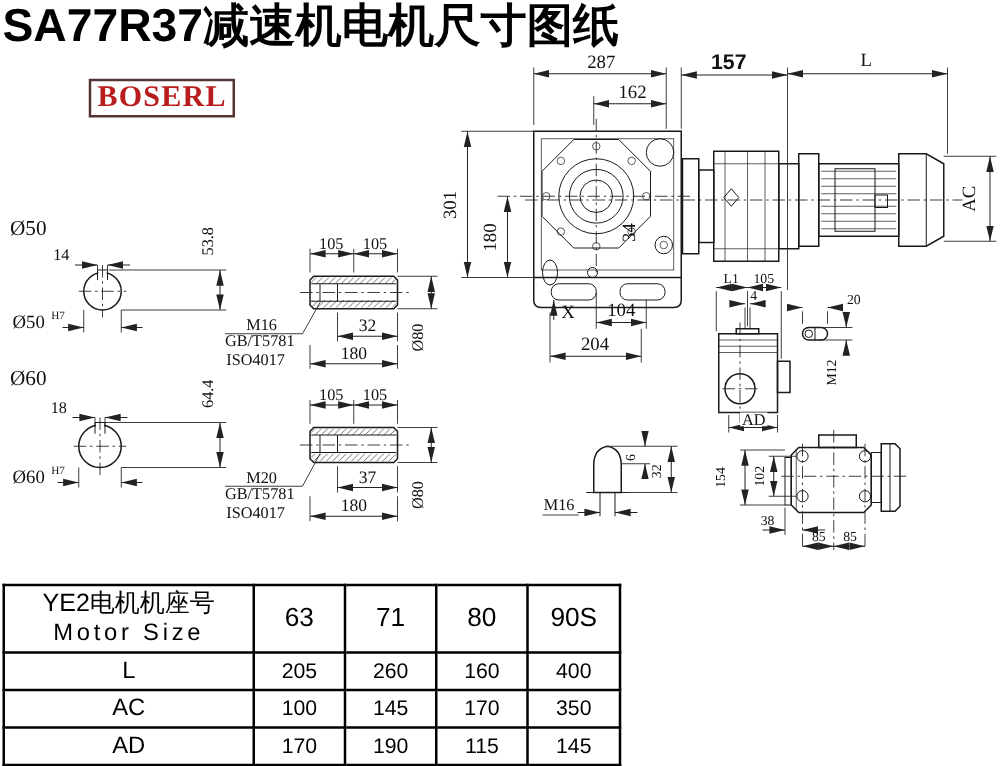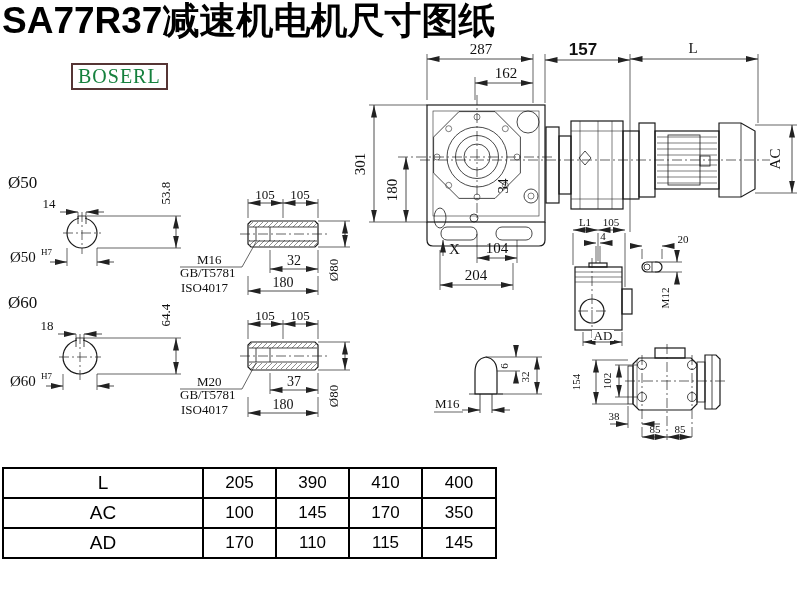--- a/index.html
+++ b/index.html
@@ -2,21 +2,21 @@
 <html><head>
 <meta charset="utf-8">
 <style>
   html,body{margin:0;padding:0;background:#fff;}
   .canvas{position:relative;width:800px;height:613px;background:#fff;overflow:hidden;
           font-family:"Liberation Sans",sans-serif;}
   .title{position:absolute;left:2px;top:-4px;font-size:37px;font-weight:bold;color:#000;
          letter-spacing:0px;white-space:nowrap;}
   .logo{position:absolute;left:71px;top:63px;border:2px solid #553434;background:#fefefe;
         padding:0 5px;box-shadow:inset 0 0 0 1px #fff;}
-  .logo span{color:#15803d;font-family:"Liberation Serif",serif;font-weight:normal;font-size:20px;letter-spacing:1px;}
+  .logo span{color:#b91c1c;font-family:"Liberation Serif",serif;font-weight:bold;font-size:24px;letter-spacing:1px;}
   svg{position:absolute;left:0;top:0;}
   .ol{stroke:#1a1a1a;stroke-width:1.2;fill:none;}
   .tl{stroke:#1a1a1a;stroke-width:.8;fill:none;}
   .thin{stroke:#2a2a2a;stroke-width:.6;fill:none;}
   .ext{stroke:#222;stroke-width:.7;fill:none;}
   .dl{stroke:#222;stroke-width:.8;fill:none;marker-start:url(#ar);marker-end:url(#ar);}
   .dle{stroke:#222;stroke-width:.8;fill:none;marker-end:url(#ar);}
   .cl{stroke:#222;stroke-width:.7;fill:none;stroke-dasharray:10 3 2 3;}
   .dt{font-family:"Liberation Serif",serif;font-size:13px;fill:#111;}
   .dt15{font-family:"Liberation Serif",serif;font-size:15px;fill:#111;}
@@ -370,37 +370,47 @@
 
   <table class="spec">
     <colgroup>
         <col style="width:200px">
         <col style="width:73px">
         <col style="width:73px">
         <col style="width:73px">
         <col style="width:74px">
       </colgroup>
     <tbody>
+        <tr style="height:54px">
+      <td>
+        <div class="hcn">YE2电机机座号</div>
+        <div class="hen">Motor Size</div>
+      </td>
+      <td class="colh">63</td>
+      <td class="colh">71</td>
+      <td class="colh">80</td>
+      <td class="colh">90S</td>
+    </tr>
     <tr style="height:30px">
       <td class="rowl">L</td>
       <td class="val">205</td>
-      <td class="val">390</td>
-      <td class="val">410</td>
+      <td class="val">260</td>
+      <td class="val">160</td>
       <td class="val">400</td>
     </tr>
     <tr style="height:30px">
       <td class="rowl">AC</td>
       <td class="val">100</td>
       <td class="val">145</td>
       <td class="val">170</td>
       <td class="val">350</td>
     </tr>
     <tr style="height:30px">
       <td class="rowl">AD</td>
       <td class="val">170</td>
-      <td class="val">110</td>
+      <td class="val">190</td>
       <td class="val">115</td>
       <td class="val">145</td>
     </tr>
   </tbody>
     </table>
 
 </div>
 
 </body></html>

